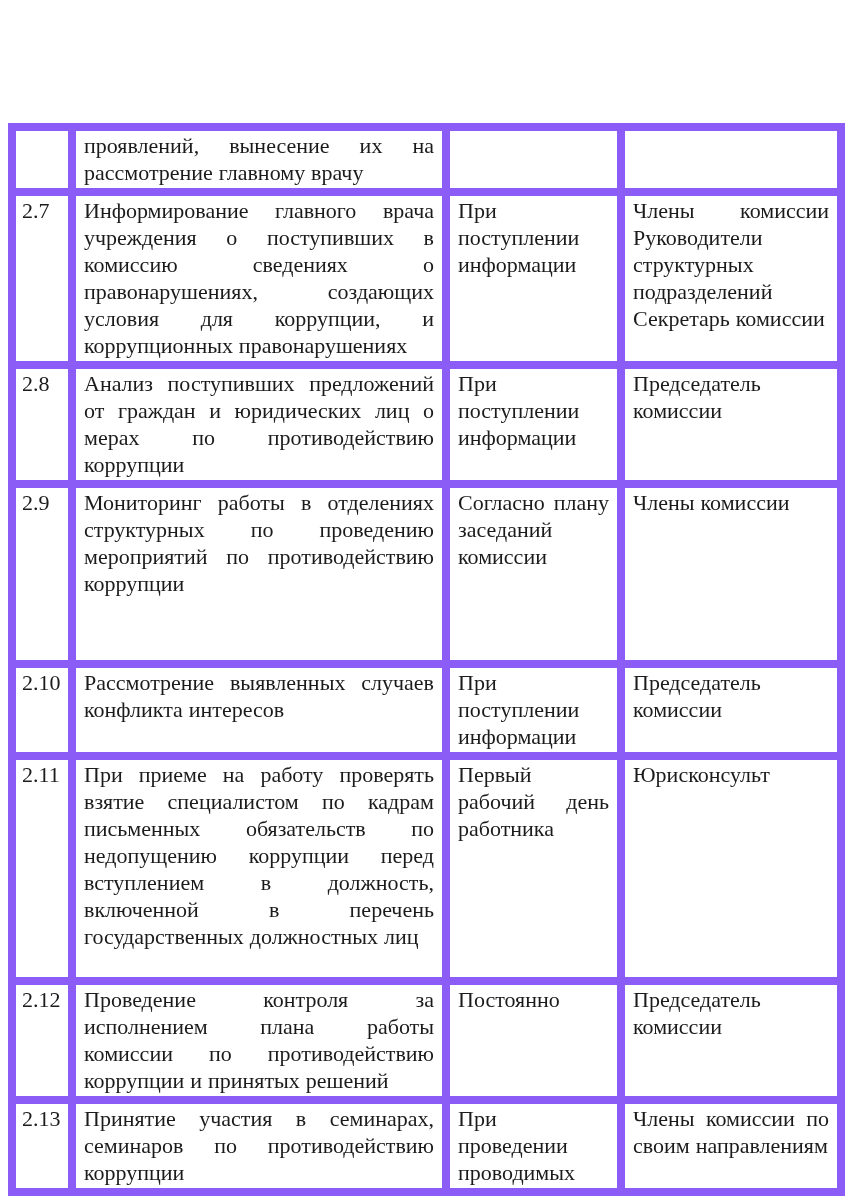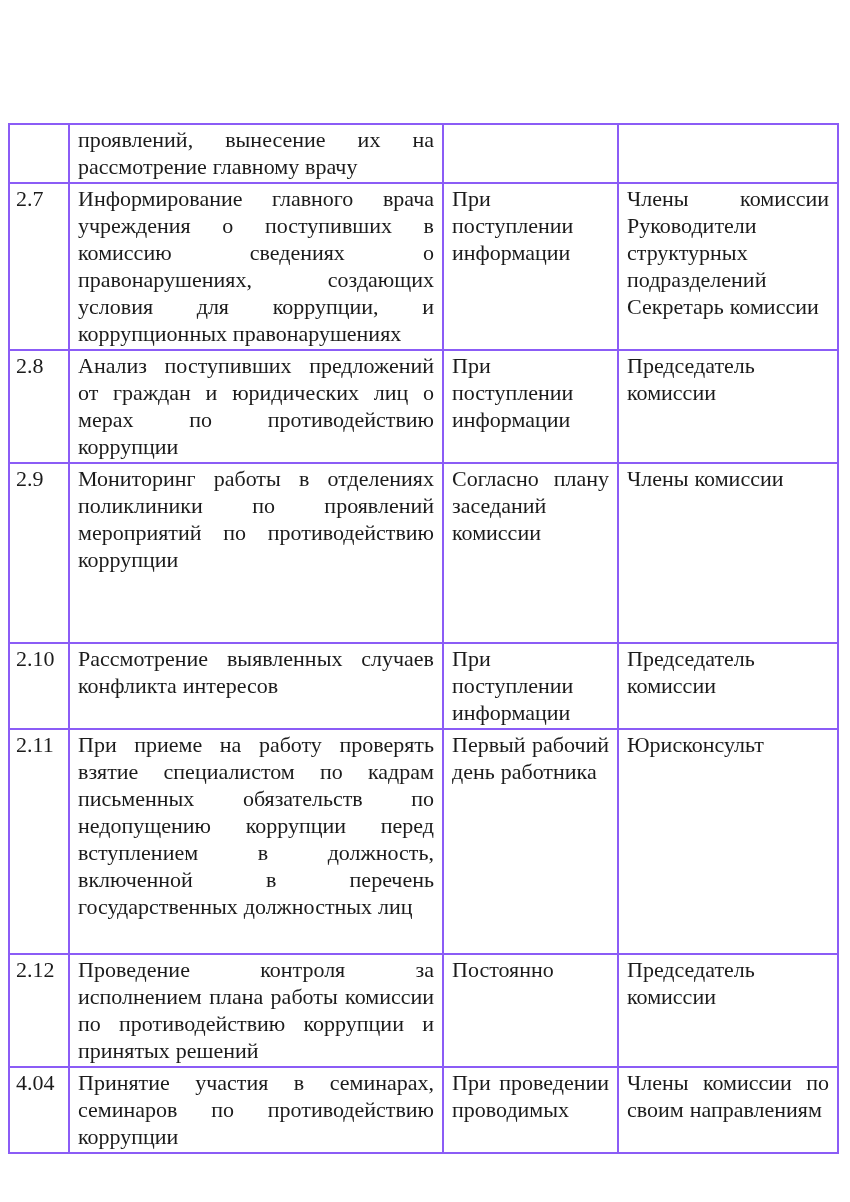--- a/index.html
+++ b/index.html
@@ -20,21 +20,21 @@
     position: absolute;
     left: 8px;
     top: 123px;
     width: 829px;
     border-collapse: collapse;
     table-layout: fixed;
     font-size: 22px;
     line-height: 27px;
   }
   table.doc-table td {
-    border: 2px solid #8b5cf6;
+    border: 8px solid #8b5cf6;
     vertical-align: top;
     padding: 1px 8px 2px 8px;
     text-align: justify;
     overflow: hidden;
     word-spacing: 0.02em;
   }
   table.doc-table td.num {
     padding: 1px 2px 0 6px;
     text-align: left;
   }
@@ -73,21 +73,21 @@
         <td>Члены комиссии Руководители структурных подразделений Секретарь комиссии</td>
       </tr>
       <tr class="r2">
         <td class="num">2.8</td>
         <td>Анализ поступивших предложений от граждан и юридических лиц о мерах по противодействию коррупции</td>
         <td>При поступлении информации</td>
         <td>Председатель комиссии</td>
       </tr>
       <tr class="r3">
         <td class="num">2.9</td>
-        <td>Мониторинг работы в отделениях поликлиники по проявлений мероприятий по противодействию коррупции</td>
+        <td>Мониторинг работы в отделениях структурных по проведению мероприятий по противодействию коррупции</td>
         <td>Согласно плану заседаний комиссии</td>
         <td>Члены комиссии</td>
       </tr>
       <tr class="r4">
         <td class="num">2.10</td>
         <td>Рассмотрение выявленных случаев конфликта интересов</td>
         <td>При поступлении информации</td>
         <td>Председатель комиссии</td>
       </tr>
       <tr class="r5">
@@ -96,20 +96,20 @@
         <td>Первый рабочий день работника</td>
         <td>Юрисконсульт</td>
       </tr>
       <tr class="r6">
         <td class="num">2.12</td>
         <td>Проведение контроля за исполнением плана работы комиссии по противодействию коррупции и принятых решений</td>
         <td>Постоянно</td>
         <td>Председатель комиссии</td>
       </tr>
       <tr class="r7">
-        <td class="num">4.04</td>
+        <td class="num">2.13</td>
         <td>Принятие участия в семинарах, семинаров по противодействию коррупции</td>
         <td>При проведении проводимых</td>
         <td>Члены комиссии по своим направлениям</td>
       </tr>
     </tbody>
   </table>
 </div>
 
 </body></html>

